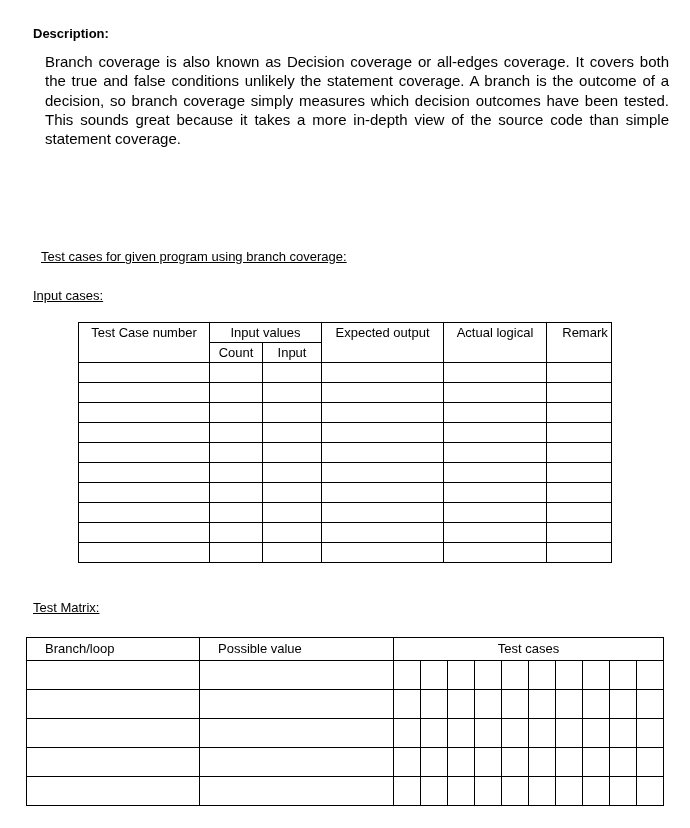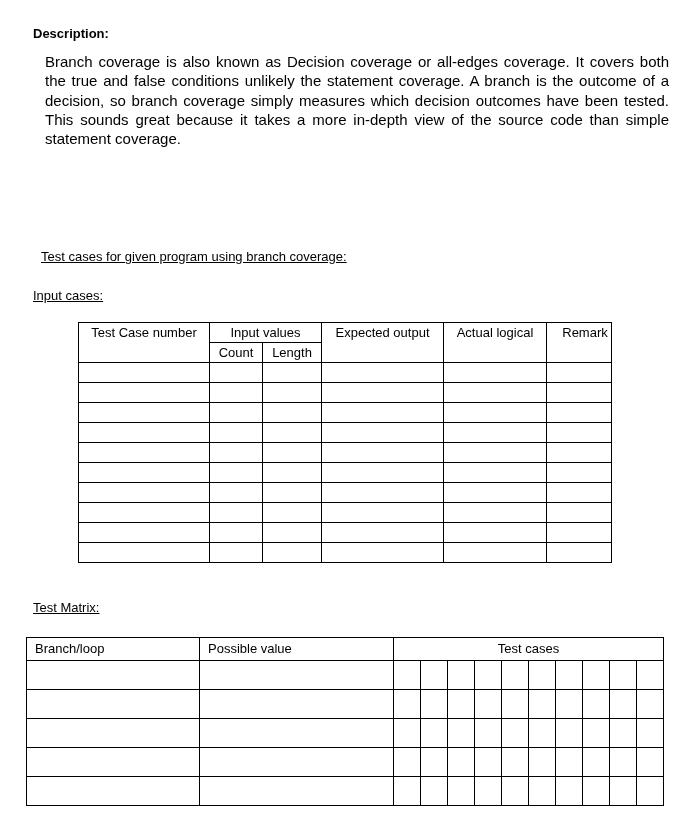--- a/index.html
+++ b/index.html
@@ -7,21 +7,21 @@
          font-family: "Liberation Sans", sans-serif; color: #000; }
   .abs { position: absolute; }
   .heading { font-size: 13px; font-weight: bold; }
   .sub { font-size: 13px; text-decoration: underline; }
   .para { font-size: 15px; line-height: 19.3px; text-align: justify; margin-left: 12px; }
   .para p { margin: 0; }
   table { border-collapse: collapse; position: absolute; table-layout: fixed; }
   td, th { border: 1.2px solid #000; padding: 0; font-weight: normal; font-size: 13px; }
   .tc th { vertical-align: top; text-align: center; height: 19px; line-height: 19px; }
   .tc td { height: 19px; }
-  .tm th { text-align: left; padding-left: 8px; height: 22px; line-height: 22px; }
+  .tm th { text-align: left; padding-left: 18px; height: 22px; line-height: 22px; }
   .tm th.center { text-align: center; padding-left: 0; }
   .tm td { height: 28px; }
 </style>
 </head>
 <body>
 
 <div class="abs heading" style="left:33px; top:26px;">Description:</div>
 
 <div class="abs para" style="left:33px; top:52px; width:624px;">
   <p>Branch coverage is also known as Decision coverage or all-edges coverage. It covers both the true and false conditions unlikely the statement coverage. A branch is the outcome of a decision, so branch coverage simply measures which decision outcomes have been tested. This sounds great because it takes a more in-depth view of the source code than simple statement coverage.</p>
@@ -43,21 +43,21 @@
   <thead>
     <tr>
       <th rowspan="2">Test Case number</th>
       <th colspan="2">Input values</th>
       <th rowspan="2">Expected output</th>
       <th rowspan="2">Actual logical</th>
       <th rowspan="2" style="text-align:center; padding-left:12px;">Remark</th>
     </tr>
     <tr>
       <th>Count</th>
-      <th>Length</th>
+      <th>Input</th>
     </tr>
   </thead>
   <tbody id="tc-body">
       <tr>
         <td></td>
         <td></td>
         <td></td>
         <td></td>
         <td></td>
         <td></td>

